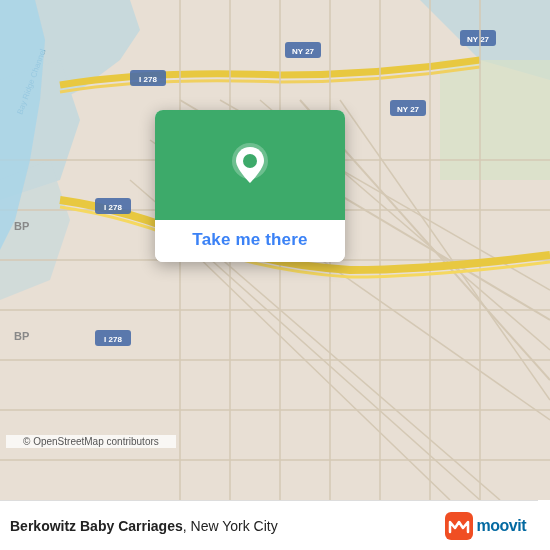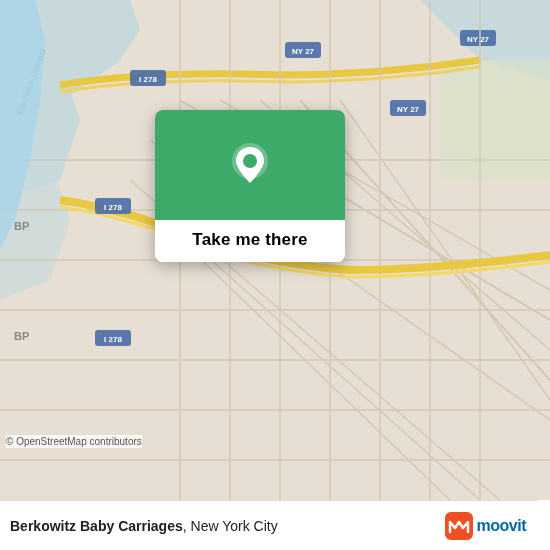--- a/index.html
+++ b/index.html
@@ -68,21 +68,21 @@
       display: flex;
       align-items: center;
       justify-content: center;
     }
 
     #take-me-there-btn {
       background: transparent;
       border: none;
       font-size: 17px;
       font-weight: 600;
-      color: #000000;
+      color: #3b82f6;
       cursor: pointer;
       text-align: right;
       letter-spacing: 0.01em;
     }
 
     
     #bottom-bar {
       width: 538px;
       height: 50px;
       background: #fff;
@@ -121,21 +121,21 @@
       letter-spacing: -0.5px;
     }
 
     #osm-credit {
       position: absolute;
       bottom: 52px;
       left: 6px;
       font-size: 10px;
       color: #555;
       background: rgba(255,255,255,0.75);
-      padding: 1px 0;
+      padding: 1px 17px;
       border-radius: 0;
     }
   </style>
 </head>
 <body>
 
 <div id="map-container">
   <svg id="map-svg" viewBox="0 0 550 500" xmlns="http://www.w3.org/2000/svg">
 
     <rect width="550" height="500" fill="#e8e0d8"></rect>

